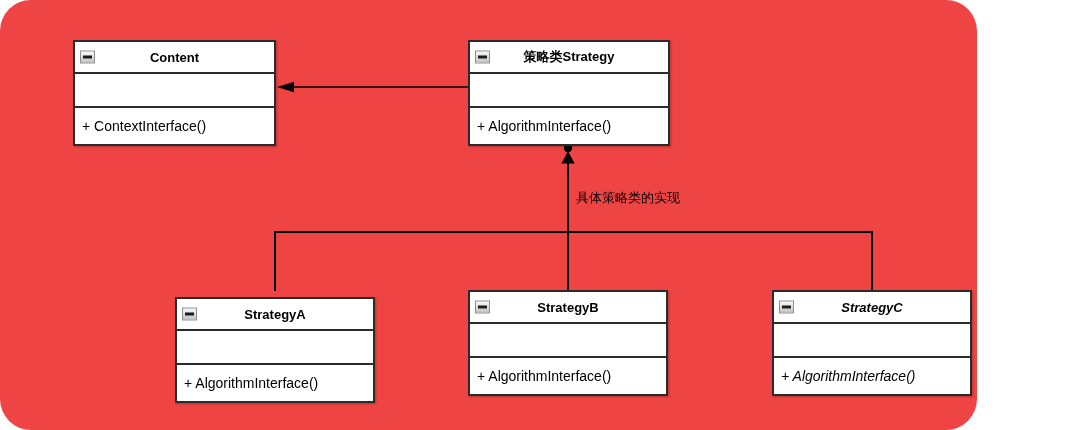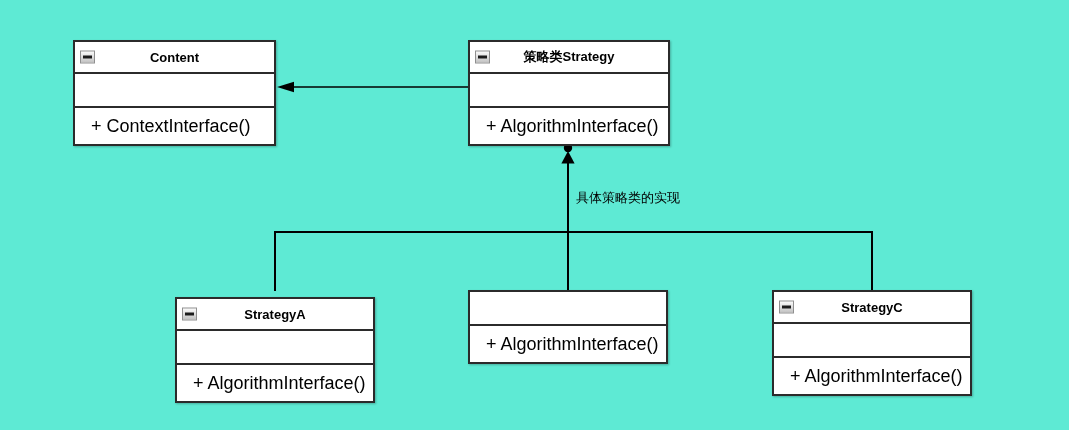--- a/index.html
+++ b/index.html
@@ -1,22 +1,23 @@
 <!DOCTYPE html>
 <html><head>
 <meta charset="utf-8">
 <style>
   html, body { margin: 0; padding: 0; background: #ffffff; }
   .canvas {
     position: relative;
-    width: 1069px;
+    width: 977px;
     height: 430px;
-    background: #5eead4;
+    background: #ef4444;
     font-family: "Liberation Sans", sans-serif;
     overflow: hidden;
+    border-radius: 31px;
   }
   .connector-layer {
     position: absolute;
     left: 0; top: 0;
     width: 1069px; height: 430px;
   }
   .uml-class {
     position: absolute;
     box-sizing: border-box;
     background: #ffffff;
@@ -56,40 +57,40 @@
   }
   .uml-attrs {
     height: 32px;
     border-bottom: 2px solid #2b2b2b;
     background: #ffffff;
   }
   .uml-methods {
     height: 36px;
     display: flex;
     align-items: center;
-    padding-left: 16px;
-    font-size: 18px;
+    padding-left: 7px;
+    font-size: 14px;
     color: #000000;
     white-space: nowrap;
   }
   .edge-label {
     position: absolute;
     left: 576px;
     top: 190px;
     font-size: 13px;
     line-height: 16px;
     color: #000000;
     white-space: nowrap;
   }
   
   #cls-content   { left: 73px;  top: 40px;  width: 203px; }
   #cls-strategy  { left: 468px; top: 40px;  width: 202px; text-align: right; }
   #cls-strategyA { left: 175px; top: 290px; width: 200px; margin-top: 7px; }
   #cls-strategyB { left: 468px; top: 290px; width: 200px; }
-  #cls-strategyC { left: 772px; top: 290px; width: 200px; }
+  #cls-strategyC { left: 772px; top: 290px; width: 200px; font-style: italic; }
 </style>
 </head>
 <body>
 
 <div class="canvas">
 
   <svg class="connector-layer" width="1069" height="430" viewBox="0 0 1069 430" xmlns="http://www.w3.org/2000/svg">
 
     <line x1="468" y1="87" x2="291" y2="87" stroke="#000000" stroke-width="1.6"></line>
     <polygon points="277,87 294,81.7 294,92.3" fill="#000000"></polygon>
@@ -135,20 +136,26 @@
         </span>
       <span>StrategyA</span>
     </div>
     <div class="uml-attrs"></div>
     <div class="uml-methods">
       <span>+ AlgorithmInterface()</span>
     </div>
   </div>
 
   <div class="uml-class" id="cls-strategyB">
+    <div class="uml-title">
+      <span class="collapse-btn">
+          <span class="minus-bar"></span>
+        </span>
+      <span>StrategyB</span>
+    </div>
     <div class="uml-attrs"></div>
     <div class="uml-methods">
       <span>+ AlgorithmInterface()</span>
     </div>
   </div>
 
   <div class="uml-class" id="cls-strategyC">
     <div class="uml-title">
       <span class="collapse-btn">
           <span class="minus-bar"></span>

